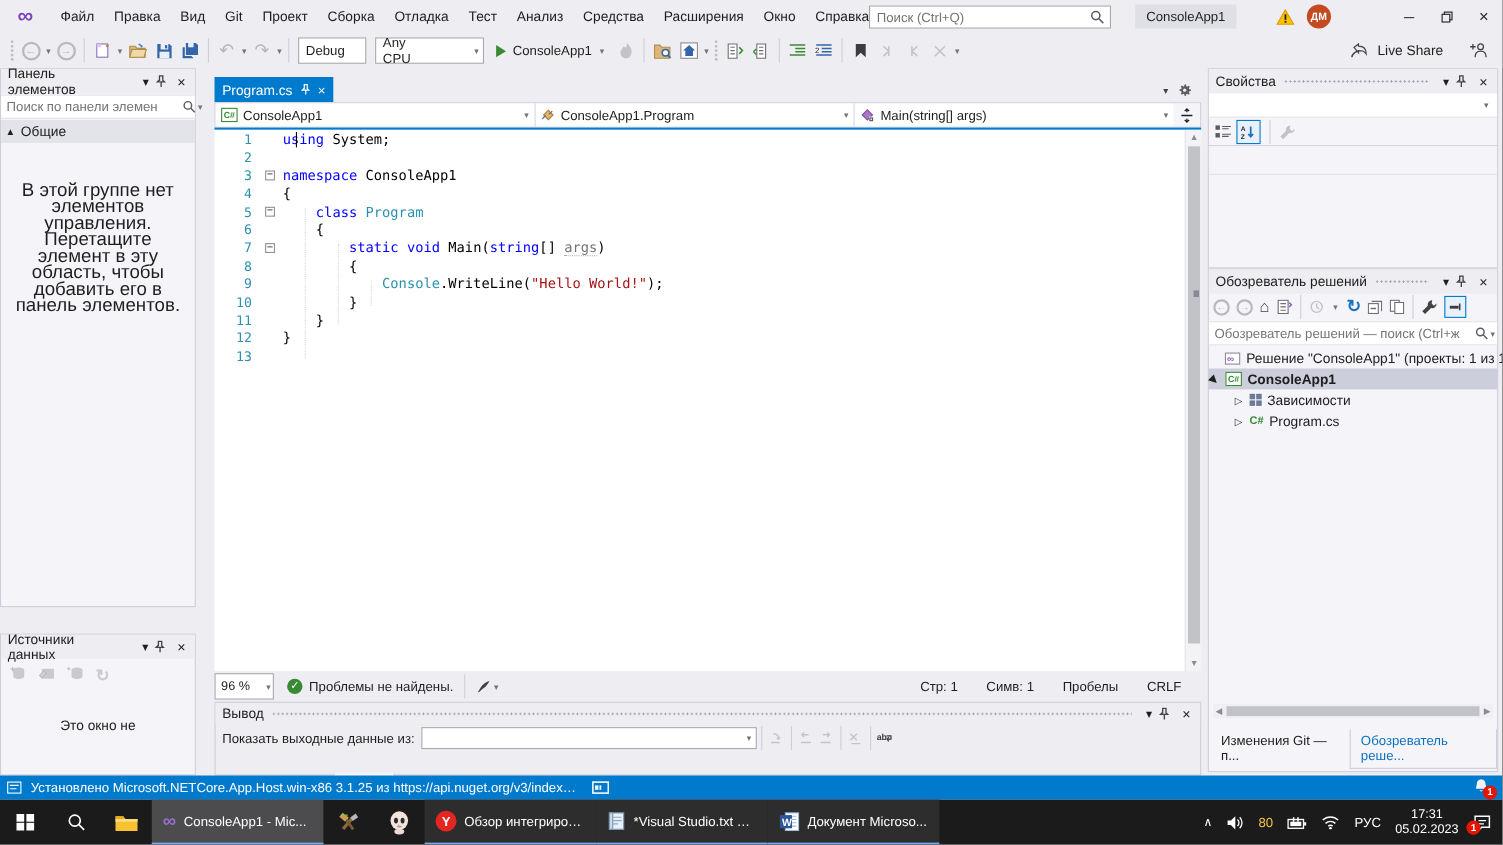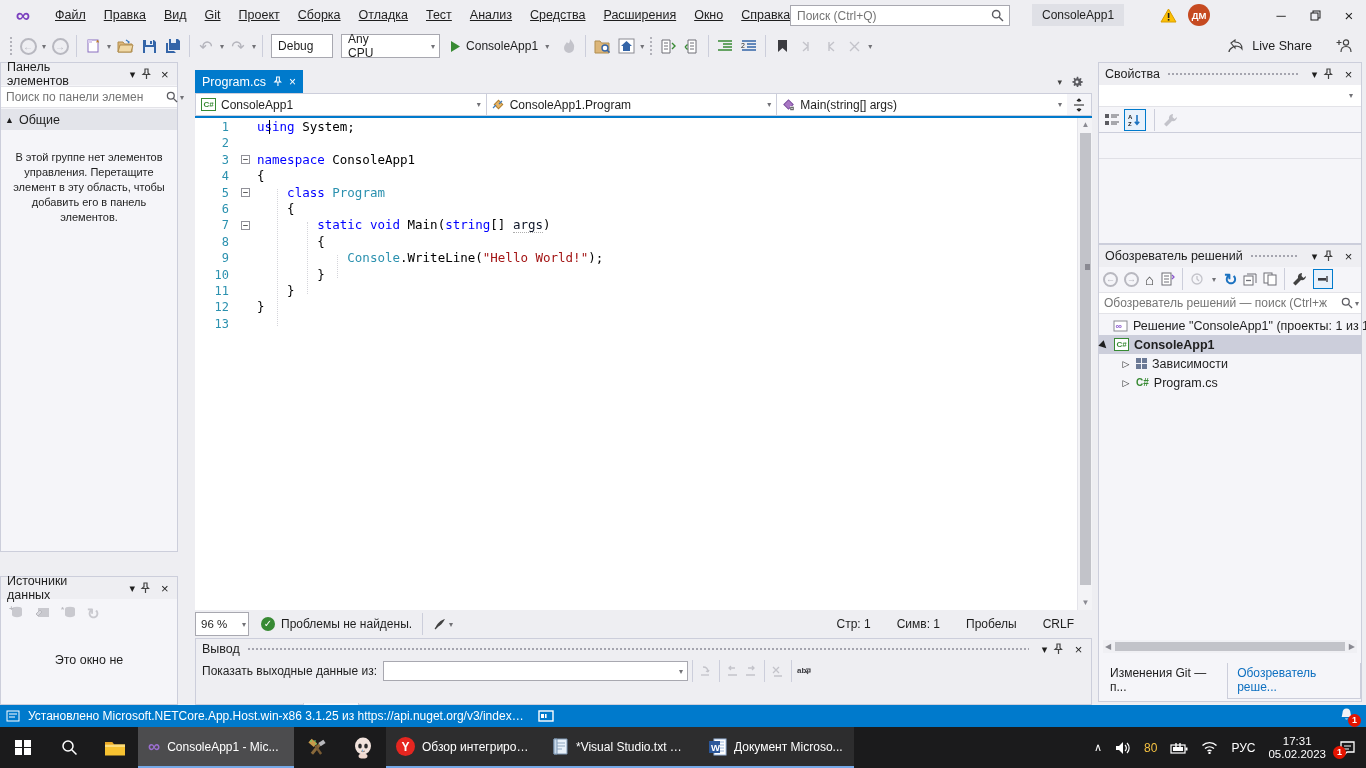--- a/index.html
+++ b/index.html
@@ -6,21 +6,21 @@
   body { font-family: "Liberation Sans", sans-serif; background:#000; }
   #screen { position:relative; width:1366px; height:768px; background:#EEEEF2; overflow:hidden;
             font-size:12px; color:#1E1E1E; }
   .abs { position:absolute; }
 
   
   #titlebar { position:absolute; left:0; top:0; width:1366px; height:30px; background:#EEEEF2;
               display:flex; align-items:center; }
   .vslogo { font-weight:bold; font-size:20px; color:#7B40BF; width:46px; text-align:center; }
   .menu { display:flex; height:30px; align-items:center; }
-  .menu-item { padding:0 9px; font-size:12.5px; line-height:30px; cursor:default;text-decoration:underline; }
+  .menu-item { padding:0 9px; font-size:12.5px; line-height:30px; cursor:default; }
   #qsearch { position:absolute; left:790px; top:5px; width:220px; height:21px; background:#fff;
              border:1px solid #A8A8B0; display:flex; align-items:center; }
   #qsearch input { flex:1; border:none; outline:none; font-size:12px; padding:0 6px; color:#5b5b61;
                    font-family:"Liberation Sans",sans-serif; background:transparent;}
   .badge-box { position:absolute; left:1032px; top:4px; height:22px; background:#DFE0E6;
                padding:0 10px; line-height:22px; font-size:12px; }
   .win-btn { width:34px; height:30px; display:flex; align-items:center; justify-content:center;
              color:#1E1E1E; font-size:13px; }
   .avatar { position:absolute; left:1188px; top:4px; width:22px; height:22px; border-radius:50%;
             background:#C64A21; color:#fff; font-size:9.5px; font-weight:bold; display:flex;
@@ -54,21 +54,21 @@
   .searchrow input { flex:1; border:none; outline:none; font-size:12px; padding:0 5px; color:#6a6a70;
                      font-family:"Liberation Sans",sans-serif; background:transparent; }
   .bt { padding:3px 9px 4px; color:#1E1E1E; }
   .bt.active-box { border:1px solid #CCCEDB; border-top:none; background:#F5F5F9; }
   .bt.blue { color:#0E70C0; }
 
   
   #toolbox { left:0; top:62px; width:178px; height:490px; }
   .group-hdr { height:21px; background:#E3E4EA; display:flex; align-items:center; padding-left:4px;
                font-size:12.5px; }
-  .tb-empty { margin-top:20px; padding:0 10px; text-align:center; font-size:11px; line-height:15px; }
+  .tb-empty { margin-top:35px; padding:0 10px; text-align:center; font-size:17px; line-height:15px; }
 
   #left-tabs { left:2px; top:552px; display:flex; }
   #data-sources { left:0; top:576px; width:178px; height:129px; }
   .ds-toolbar { display:flex; gap:10px; padding:6px 8px; }
   .ds-empty { margin-top:24px; text-align:center; font-size:12.5px; }
 
   
   #editor { position:absolute; left:186px; top:62px; width:906px; height:643px; }
   #tabstrip { position:absolute; left:9px; top:8px; right:0; height:23px; display:flex; }
   .doc-tab { background:#007ACC; color:#fff; display:flex; align-items:center; padding:0 7px;
@@ -87,21 +87,21 @@
   #codearea { position:absolute; left:9px; top:56px; right:0; height:492px; background:#fff; overflow:hidden; }
   #code-lines { position:absolute; left:0; top:1px; right:15px; font-family:"DejaVu Sans Mono",monospace;
                 font-size:12.5px; line-height:16.4px; white-space:pre; }
   .code-row { display:flex; height:16.4px; }
   .ln { width:46px; text-align:right; color:#2B91AF; padding-right:12px; flex:none;
         font-size:12px; }
   .foldcol { width:16px; flex:none; display:flex; align-items:center; }
   .foldbox { width:9px; height:9px; border:1px solid #919199; background:#fff; color:#1E1E1E;
              font-size:9px; line-height:7px; text-align:center; display:inline-block; }
   .tok-kw { color:#0000FF; } .tok-ty { color:#2B91AF; } .tok-str { color:#A31515; }
-  .tok-pl { color:#000; } .tok-param { color:#0f172a; border-bottom:1px dotted #ADADAD; }
+  .tok-pl { color:#000; } .tok-param { color:#737373; border-bottom:1px dotted #ADADAD; }
   .iguide { position:absolute; width:0; border-left:1px dotted #D4D4DA; }
   #caret { position:absolute; left:74px; top:2px; width:1px; height:14px; background:#000; }
   .vscroll { position:absolute; right:0; top:0; width:15px; height:100%; background:#F3F3F6;
              border-left:1px solid #E4E4EA; }
   .vs-arrow { position:absolute; left:0; width:15px; height:14px; text-align:center; font-size:8px;
               color:#8A8A92; line-height:14px; }
   .vs-thumb { position:absolute; left:2px; width:11px; background:#C2C3C9; }
   .sb-mark { position:absolute; right:2px; top:146px; width:5px; height:6px; background:#8A8A92; }
 
   #ed-status { position:absolute; left:9px; top:550px; right:0; height:24px; background:#EEEEF2;

